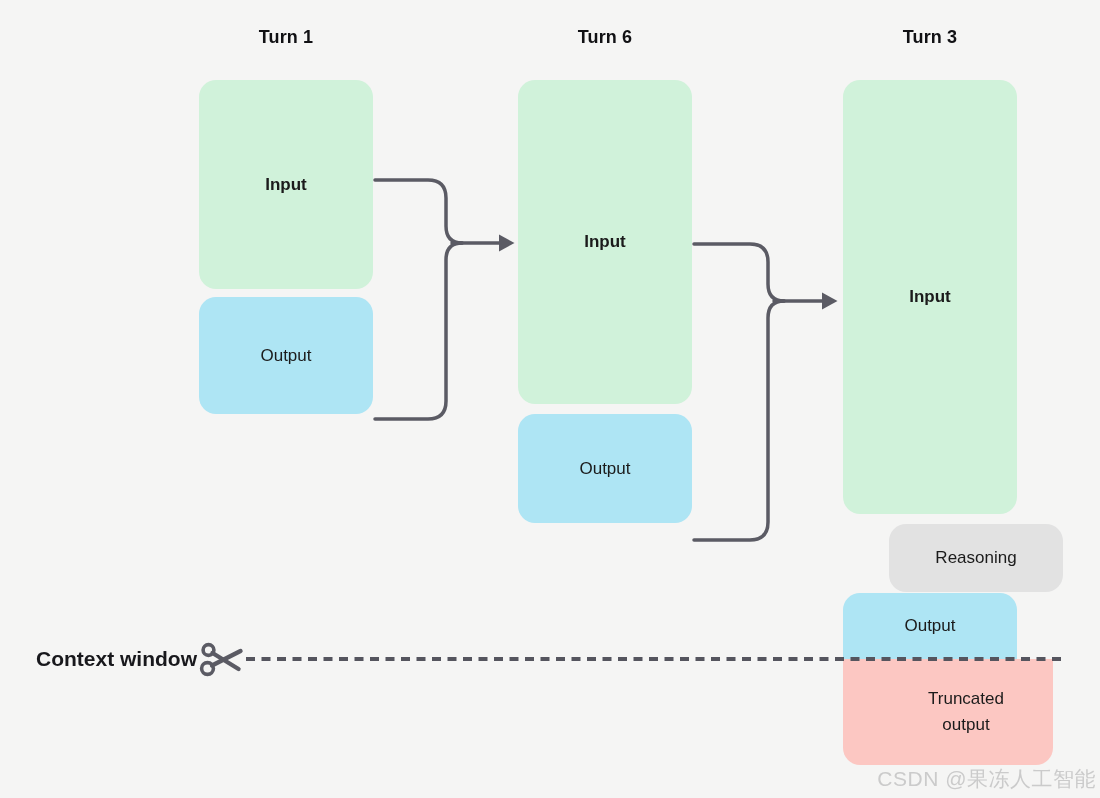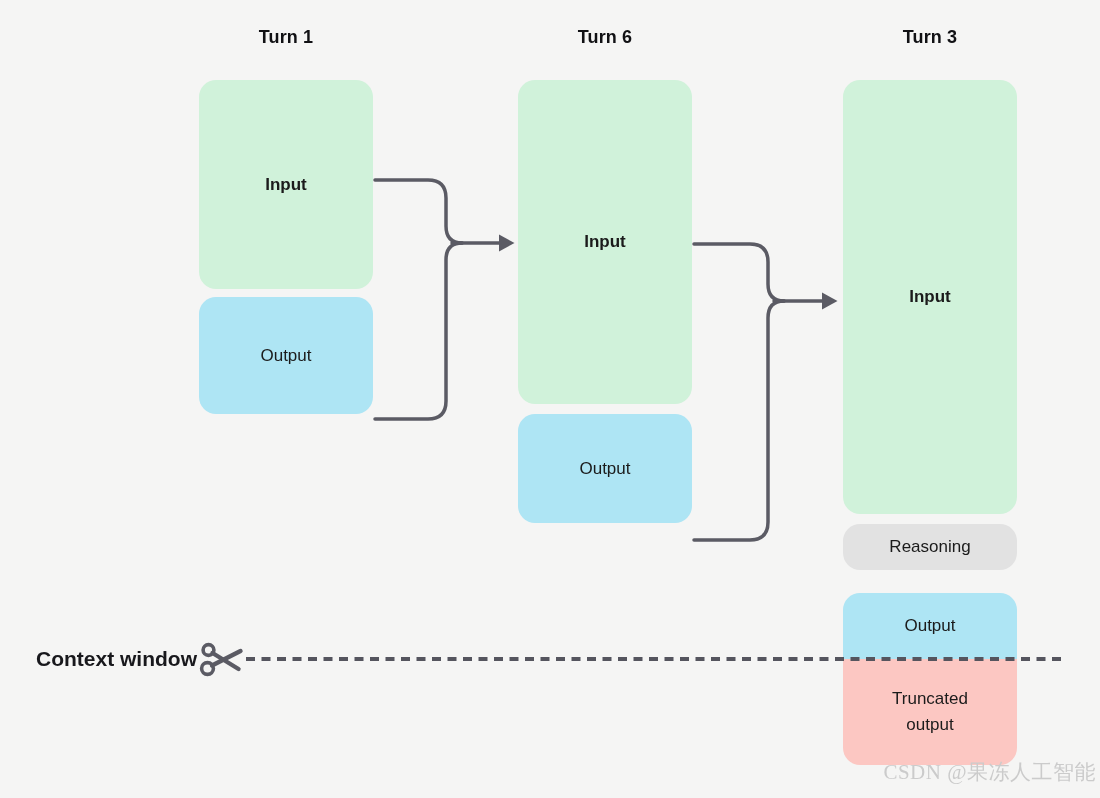--- a/index.html
+++ b/index.html
@@ -32,21 +32,21 @@
     align-items: center;
     justify-content: center;
     font-size: 17px;
     color: var(--label_text, #1b1b1b);
     text-align: center;
   }
   .box .box-label { max-width: 122px; line-height: 26px; }
   .box.input     { background: var(--input, #d0f2da); font-weight: bold; }
   .box.output    { background: var(--output, #aee5f4); }
   .box.reasoning { background: var(--reasoning, #e2e2e2); }
-  .box.truncated { background: var(--truncated, #fcc7c2); }
+  .box.truncated { background: var(--truncated, #fcc7c2); padding-left: 36px; }
   .box.bottom-flat { border-radius: 17px 17px 0 0; }
   .box.top-flat    { border-radius: 0 0 17px 17px; }
 
   .context-label {
     position: absolute;
     left: 36px;
     top: 647px;
     font-size: 21px;
     font-weight: 700;
     color: #18181c;
@@ -54,26 +54,25 @@
   }
   .overlay-svg {
     position: absolute;
     left: 0; top: 0;
     width: 1100px; height: 798px;
     pointer-events: none;
   }
   .watermark {
     position: absolute;
     right: 4px;
-    bottom: 12px;
+    bottom: 5px;
     font-size: 21px;
     color: var(--watermark_text, #cccccc);
     white-space: nowrap;
     letter-spacing: 0.5px;
-    font-family: Liberation Serif, serif;
   }
 </style>
 </head>
 <body>
 
 <div class="stage">
 
   <div class="col-title" style="left:199px">Turn 1</div>
   <div class="col-title" style="left:518px">Turn 6</div>
   <div class="col-title" style="left:843px">Turn 3</div>
@@ -88,21 +87,21 @@
   <div class="box input" style="left:518px; top:80px; height:324px">
     <span class="box-label">Input</span>
   </div>
   <div class="box output" style="left:518px; top:414px; height:109px">
     <span class="box-label">Output</span>
   </div>
 
   <div class="box input" style="left:843px; top:80px; height:434px">
     <span class="box-label">Input</span>
   </div>
-  <div class="box reasoning" style="left:843px; top:524px; height:46px">
+  <div class="box reasoning" style="left:889px; top:524px; height:68px">
     <span class="box-label">Reasoning</span>
   </div>
   <div class="box output bottom-flat" style="left:843px; top:593px; height:66px">
     <span class="box-label">Output</span>
   </div>
   <div class="box truncated top-flat" style="left:843px; top:659px; height:106px">
     <span class="box-label">Truncated output</span>
   </div>
 
   <div class="context-label">Context window</div>

